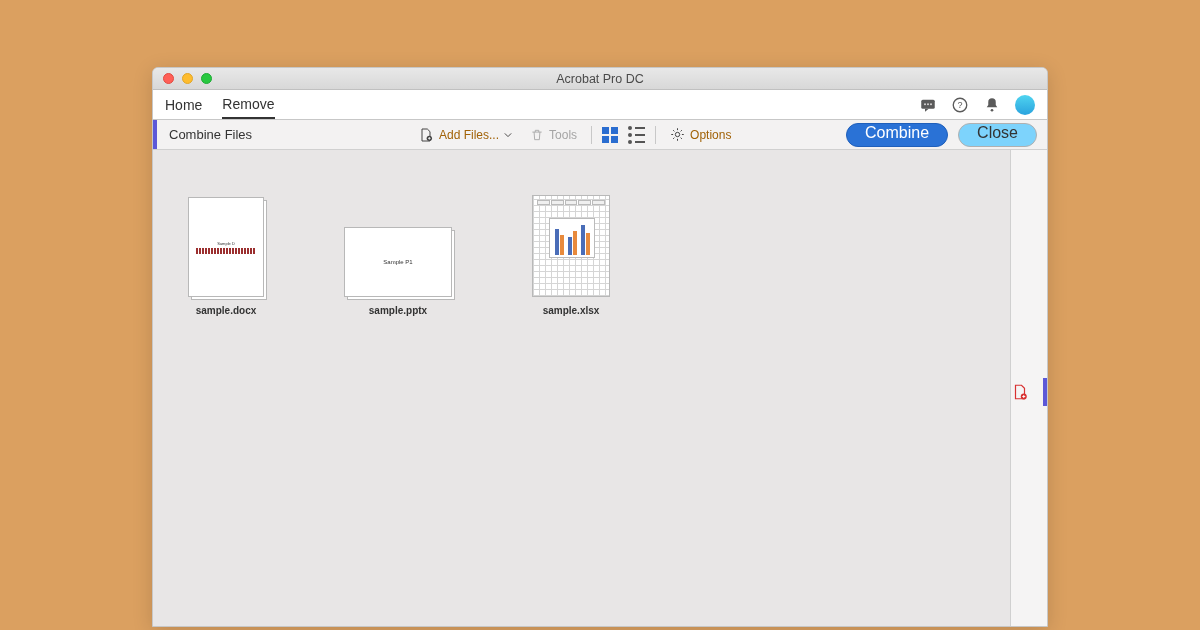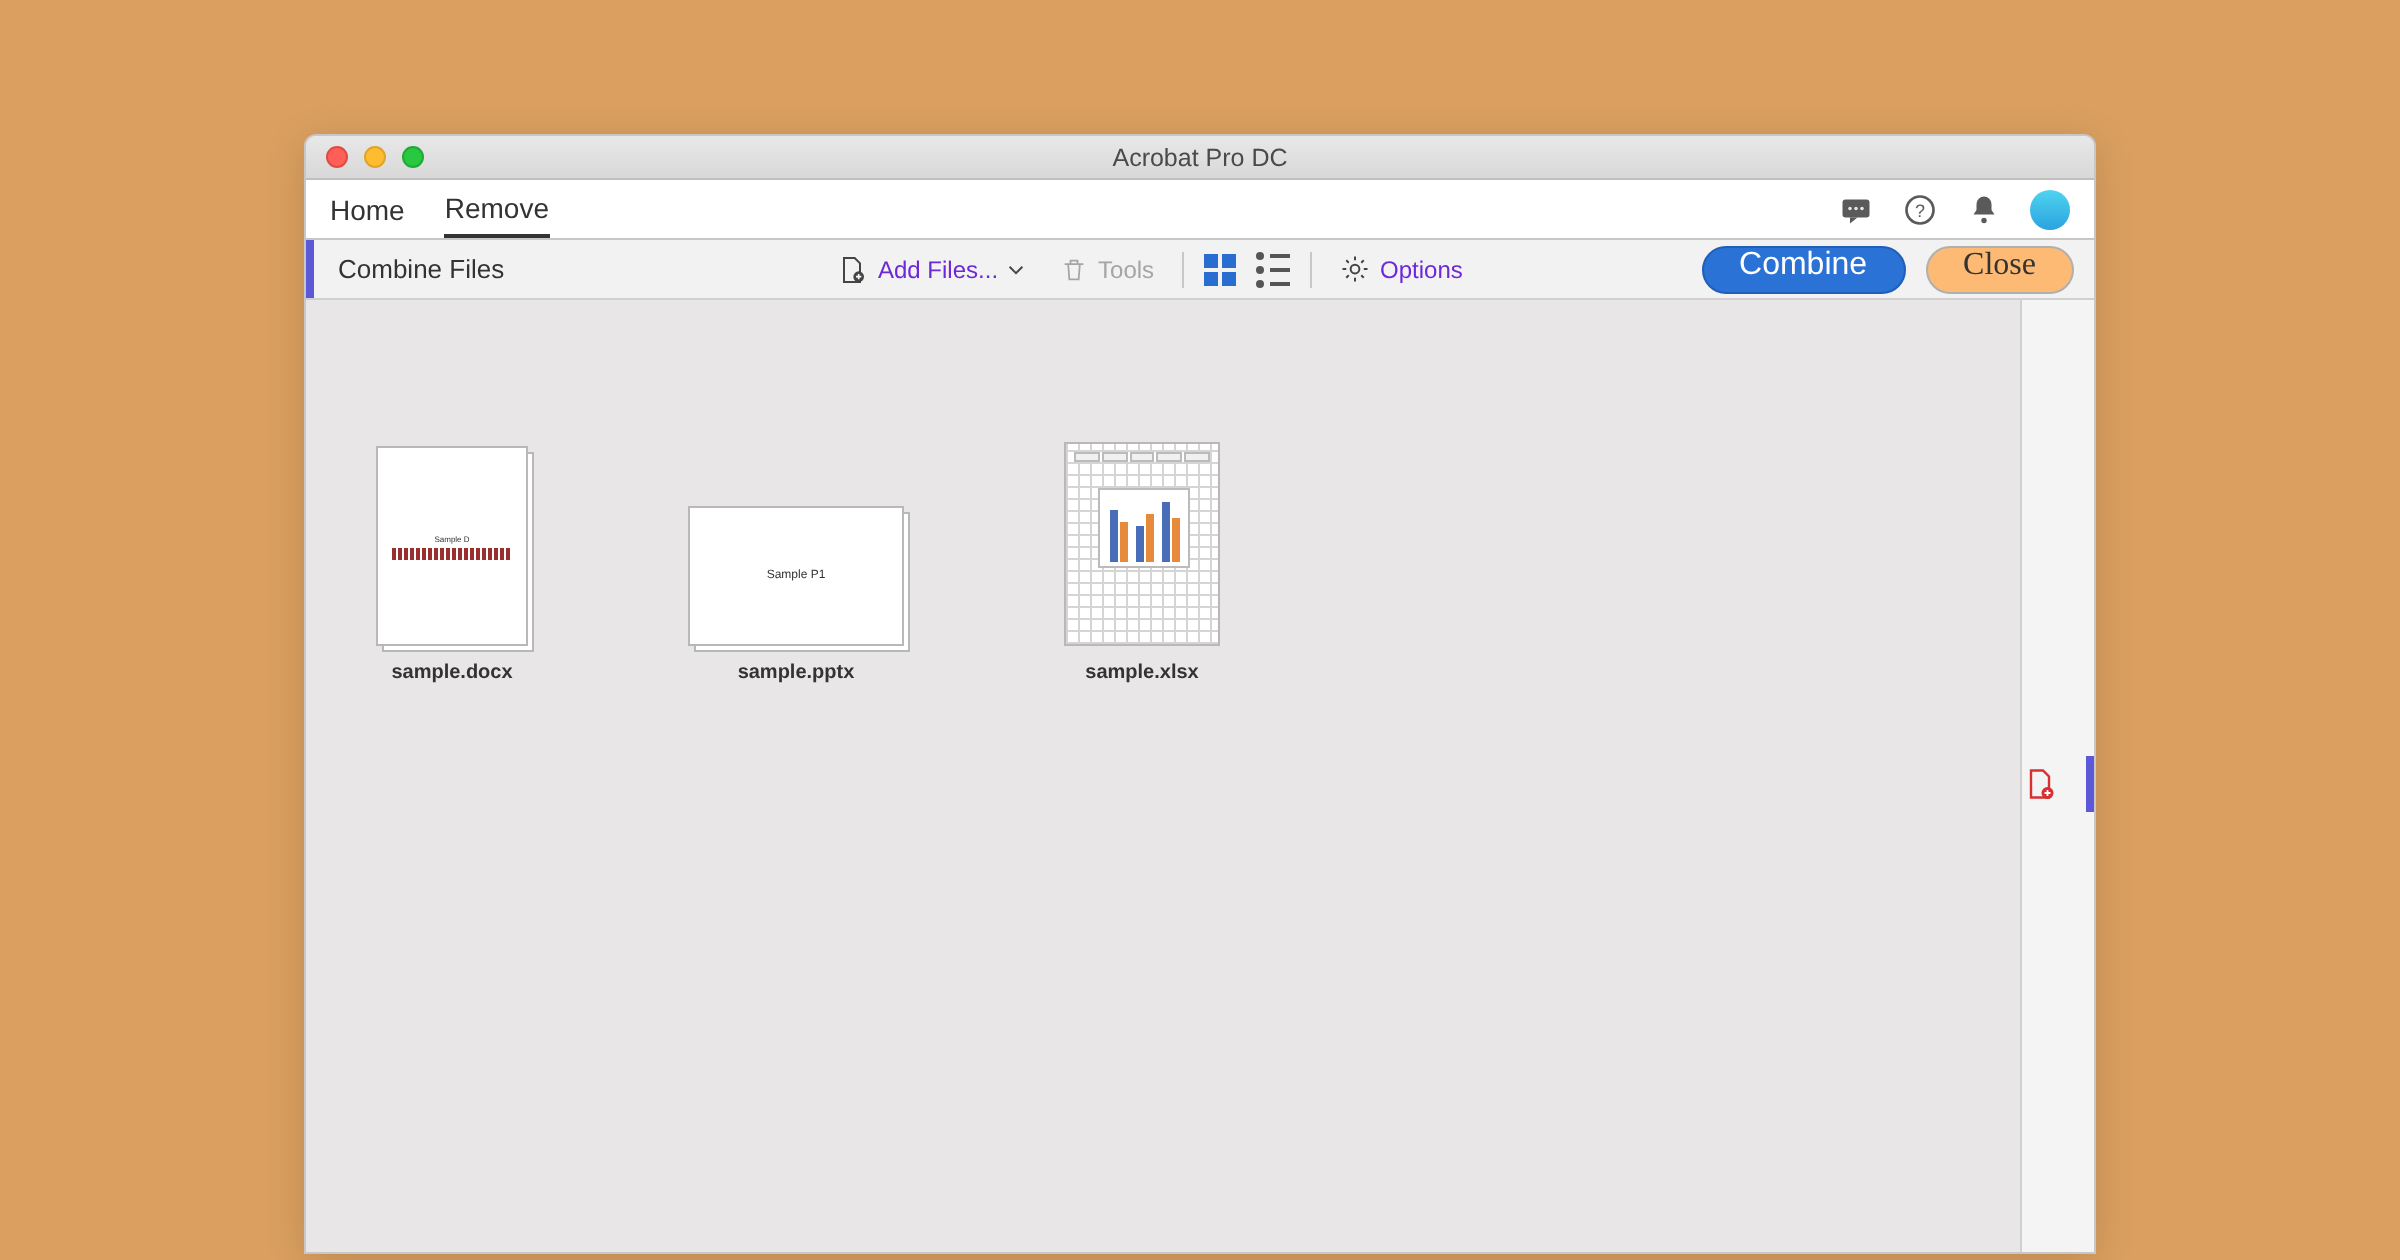--- a/index.html
+++ b/index.html
@@ -96,21 +96,21 @@
     font-size: 13px;
     color: #333;
     margin-left: 6px;
     min-width: 235px;
   }
   .toolbar-btn {
     display: flex;
     align-items: center;
     gap: 5px;
     font-size: 12px;
-    color: #6d28d9;
+    color: #a16207;
     cursor: pointer;
     padding: 2px 4px;
   }
   .toolbar-btn.disabled { color: #a5a5a5; cursor: default; }
   .vdiv { width: 1px; height: 18px; background: #c8c8c8; }
   .view-icons { display: flex; gap: 10px; align-items: center; }
   .view-grid { display: grid; grid-template-columns: 7px 7px; grid-template-rows: 7px 7px; gap: 2px; cursor: pointer; }
   .view-grid div { background: #2a6dd0; }
   .view-list { display: flex; flex-direction: column; gap: 3px; cursor: pointer; }
   .view-list div { display:flex; align-items:center; gap:3px; }
@@ -119,36 +119,36 @@
   .spacer { flex: 1; }
   .pill-btn {
     height: 24px;
     padding: 0 18px;
     border-radius: 12px;
     font-size: 16px;
     display: flex; justify-content:center;
     cursor: pointer;
   }
   .pill-primary { background: #2a72d6; color: #fff; border: 1px solid #1f5fba; }
-  .pill-secondary { background: #fdba74; color: #333; border: 1px solid #b0b0b0; font-family: Liberation Serif, serif; }
+  .pill-secondary { background: #7dd3fc; color: #333; border: 1px solid #b0b0b0; }
   
   .content-wrap { flex:1; display:flex; overflow:hidden; }
   .canvas {
     flex: 1;
     background: #e8e6e6;
     position: relative;
     border-right: 1px solid #d0d0d0;
   }
   .files {
     display: flex;
     gap: 80px;
     padding: 45px 35px;
     align-items: flex-end;
   }
-  .file-item { display:flex; flex-direction:column; align-items:center; gap:8px; cursor:pointer;margin-top:26px; }
+  .file-item { display:flex; flex-direction:column; align-items:center; gap:8px; cursor:pointer; }
   .file-label { font-size: 10px; color: #333; font-weight: 600; }
   .thumb-stack { position: relative; }
   .thumb-back {
     position: absolute;
     background: #fff;
     border: 1px solid #b8b8b8;
   }
   .thumb-front {
     position: relative;
     background: #fff;

